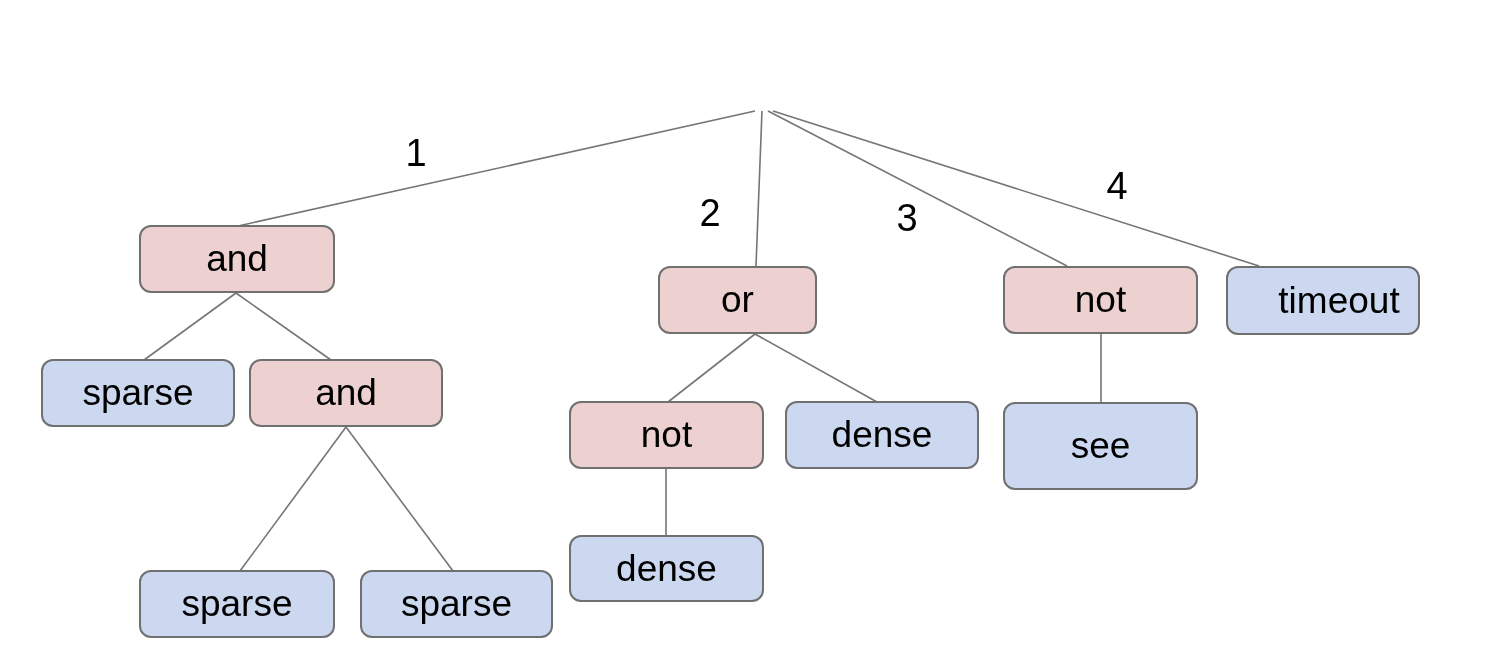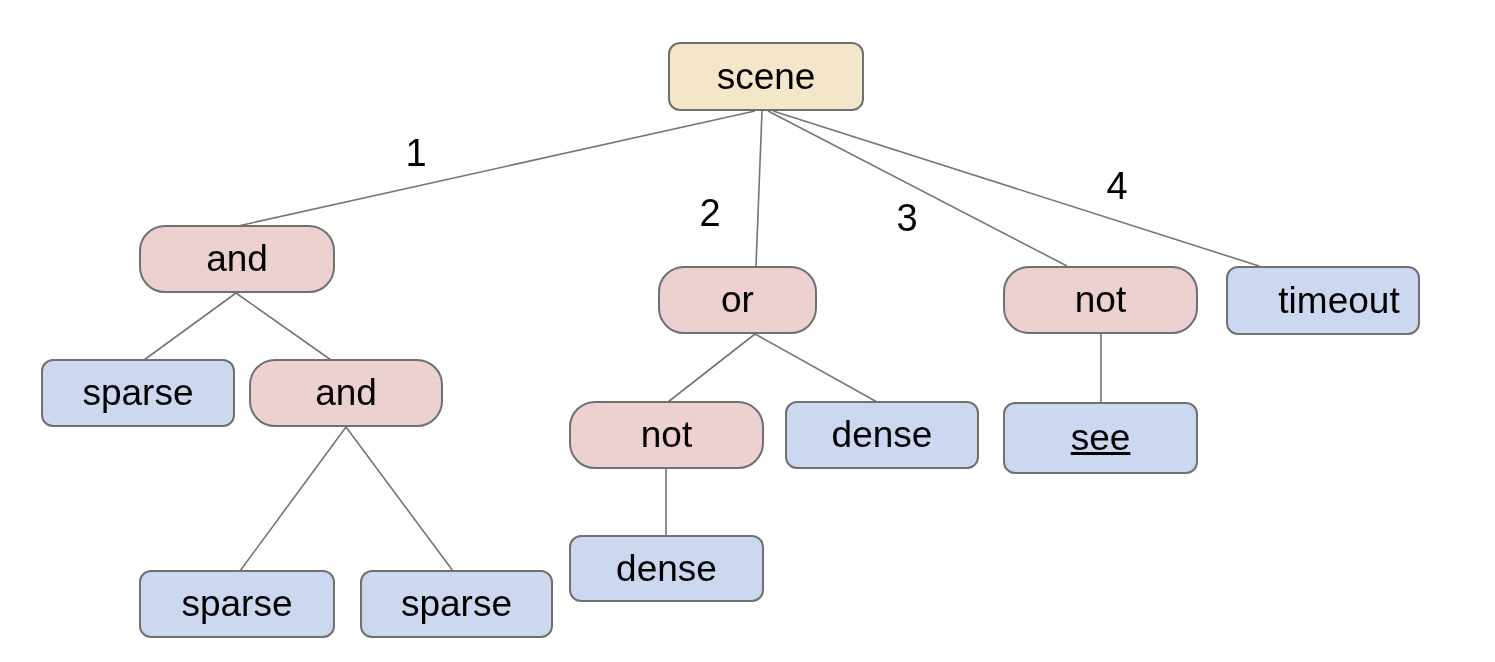--- a/index.html
+++ b/index.html
@@ -34,21 +34,21 @@
     z-index: 2;
     box-sizing: border-box;
     display: flex; align-items: center; justify-content: center;
     border: 2px solid var(--node-border, #707070);
     border-radius: 12px;
     font-size: 37px;
     color: var(--text, #000000);
     white-space: nowrap;
   }
   .node.root { background: var(--root-fill, #f4e6c8); }
-  .node.op   { background: var(--operator-fill, #ecd1d0); border-radius: 26px; }
+  .node.op   { background: var(--operator-fill, #ecd1d0); }
   .node.leaf { background: var(--leaf-fill, #ccd8f0); }
 </style>
 </head>
 <body style="background: rgb(255, 255, 255);">
 
 <div class="canvas">
 
   <svg class="edges" viewBox="0 0 1495 662">
     <line x1="755" y1="111" x2="238" y2="226"></line>
     <line x1="762" y1="111" x2="756" y2="266"></line>
@@ -62,39 +62,38 @@
     <line x1="755" y1="334" x2="877" y2="402"></line>
     <line x1="666" y1="469" x2="666" y2="536"></line>
     <line x1="1101" y1="334" x2="1101" y2="403"></line>
 
     <text x="416" y="166">1</text>
     <text x="710" y="226">2</text>
     <text x="907" y="231">3</text>
     <text x="1117" y="199">4</text>
   </svg>
 
-  <div class="node root" style="left:668px; top:42px; width:196px; height:69px;">scene</div>
 
   <div class="node op" style="left:139px; top:225px; width:196px; height:68px;">and</div>
 
   <div class="node op" style="left:658px; top:266px; width:159px; height:68px;">or</div>
 
   <div class="node op" style="left:1003px; top:266px; width:195px; height:68px;">not</div>
 
   <div class="node leaf" style="left:1226px; top:266px; width:194px; height:69px;padding-left:32px;">timeout</div>
 
   <div class="node leaf" style="left:41px; top:359px; width:194px; height:68px;">sparse</div>
 
   <div class="node op" style="left:249px; top:359px; width:194px; height:68px;">and</div>
 
   <div class="node op" style="left:569px; top:401px; width:195px; height:68px;">not</div>
 
   <div class="node leaf" style="left:785px; top:401px; width:194px; height:68px;">dense</div>
 
-  <div class="node leaf" style="left:1003px; top:402px; width:195px; height:72px;text-decoration:underline;">see</div>
+  <div class="node leaf" style="left:1003px; top:402px; width:195px; height:88px;">see</div>
 
   <div class="node leaf" style="left:569px; top:535px; width:195px; height:67px;">dense</div>
 
   <div class="node leaf" style="left:139px; top:570px; width:196px; height:68px;">sparse</div>
 
   <div class="node leaf" style="left:360px; top:570px; width:193px; height:68px;">sparse</div>
 
 </div>
 
 </body></html>

